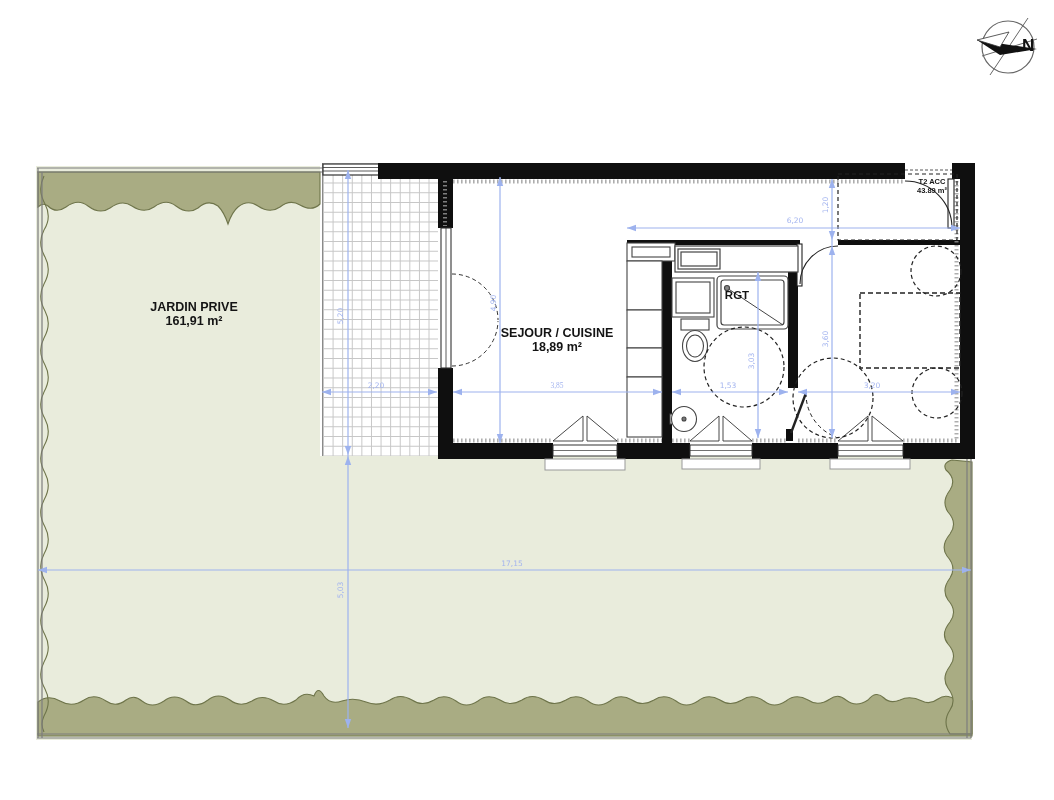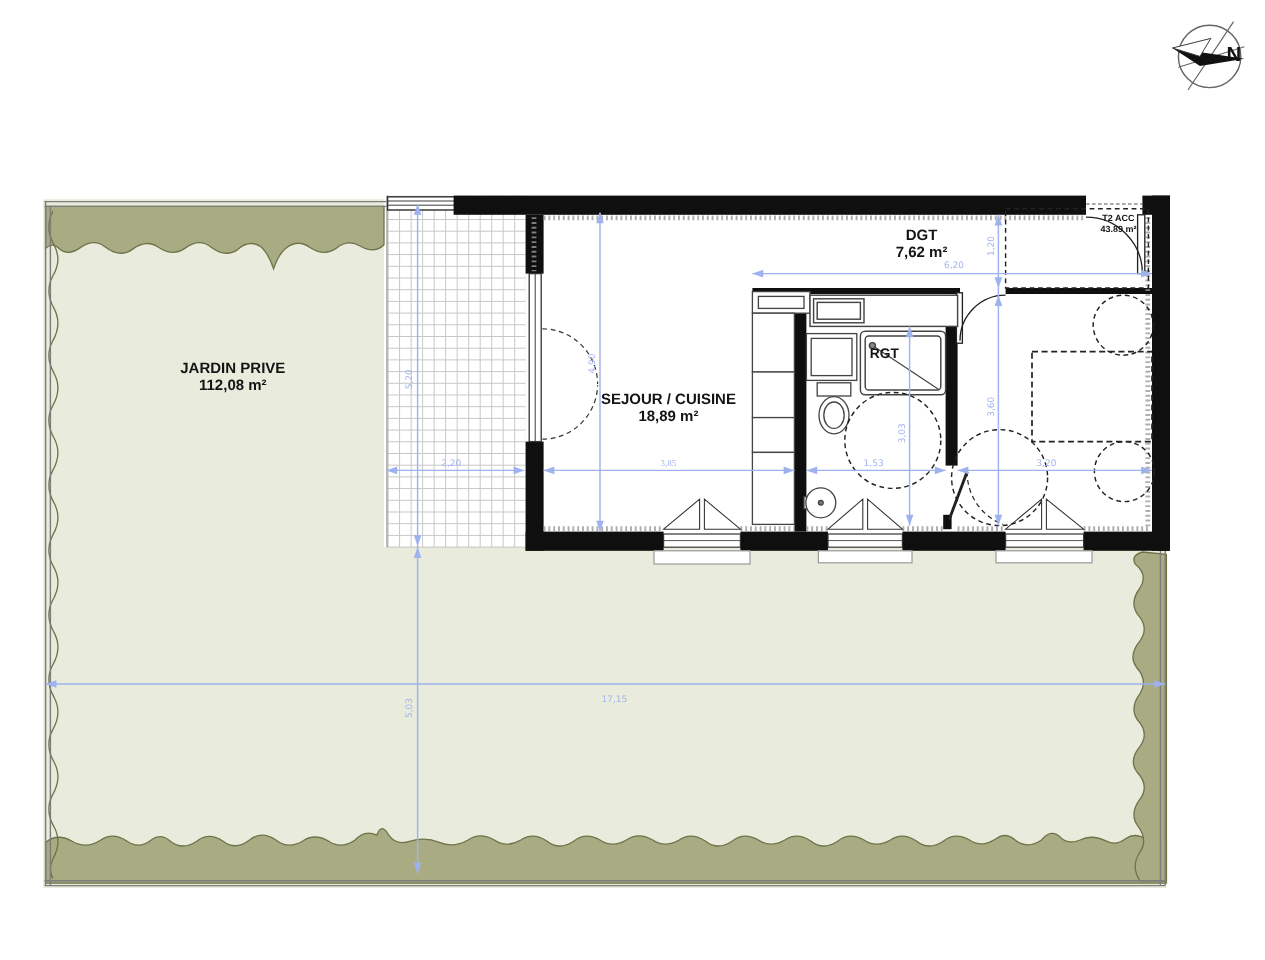--- a/index.html
+++ b/index.html
@@ -202,44 +202,40 @@
     <g>
       <circle cx="1008" cy="47" r="26" fill="none" stroke="#666" stroke-width="1.2"></circle>
       <path d="M990,75 L1028,18 M982,56 L1037,39" stroke="#666" stroke-width="1"></path>
       <polygon points="977,40 1037,49 1000,55" fill="#111"></polygon>
       <polygon points="977,40 1009,32 1000,47" fill="#fff" stroke="#333" stroke-width="0.8"></polygon>
     </g>
   </svg>
 
   <div class="lbl sz12" style="left:114px;top:300px;width:160px;">
     <span class="nm">JARDIN PRIVE</span>
-      <span class="ar">112,08 m²</span>
+      <span class="ar">161,91 m²</span>
   </div>
   <div class="lbl sz12" style="left:477px;top:326px;width:160px;">
     <span class="nm">SEJOUR / CUISINE</span>
       <span class="ar">18,89 m²</span>
-  </div>
-  <div class="lbl sz12" style="left:688px;top:189px;width:160px;">
-    <span class="nm">DGT</span>
-      <span class="ar">7,62 m²</span>
   </div>
   <div class="lbl sz11" style="left:697px;top:251px;width:80px;margin-top:38px;">
     <span class="nm">RGT</span>
   </div>
   <div class="lbl sz7" style="left:892px;top:177px;width:80px;">
     <span class="nm">T2 ACC</span>
       <span class="ar">43.89 m²</span>
   </div>
   <div id="north-label">N</div>
 
   <div class="dim" style="left:356px;top:382px;">2,20</div>
   <div class="dim" style="left:537px;top:382px;font-family:Liberation Serif, serif;">3,85</div>
   <div class="dim" style="left:708px;top:382px;">1,53</div>
   <div class="dim" style="left:852px;top:382px;">3,20</div>
   <div class="dim" style="left:775px;top:217px;">6,20</div>
-  <div class="dim" style="left:492px;top:560px;margin-top:19px;">17,15</div>
+  <div class="dim" style="left:492px;top:560px;">17,15</div>
   <div class="dim dimv" style="left:321px;top:312px;">5,20</div>
   <div class="dim dimv" style="left:474px;top:299px;">4,90</div>
   <div class="dim dimv" style="left:806px;top:201px;">1,20</div>
   <div class="dim dimv" style="left:806px;top:335px;">3,60</div>
   <div class="dim dimv" style="left:732px;top:357px;">3,03</div>
   <div class="dim dimv" style="left:321px;top:586px;">5,03</div>
 </div>
 
 </body></html>

